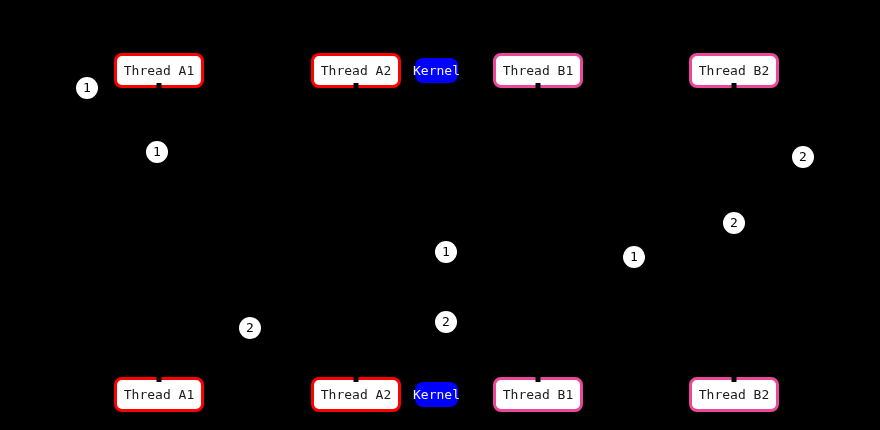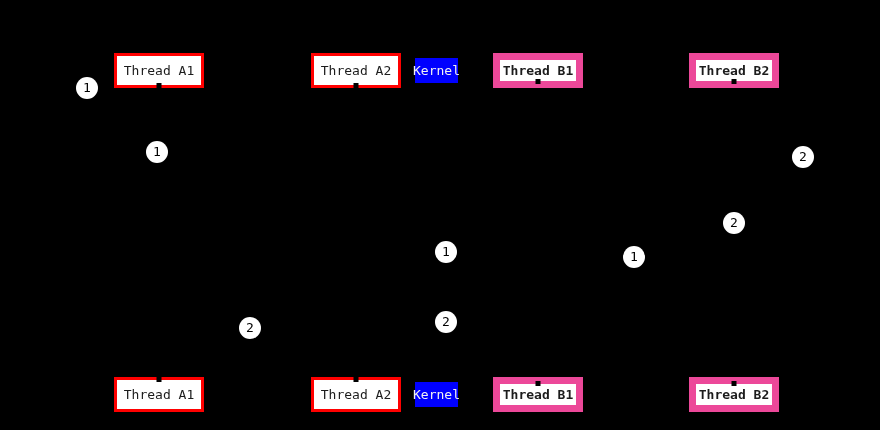--- a/index.html
+++ b/index.html
@@ -17,23 +17,24 @@
   }
   .pbox {
     position: absolute;
     box-sizing: border-box;
     width: 90px;
     height: 35px;
     background: #ffffff;
     display: flex;
     align-items: center;
     justify-content: center;
+    border-radius: 8px;
   }
   .pbox.red  { border: 3px solid #ff0000; }
-  .pbox.blue { border: 7px solid #ec4899; font-weight: bold; }
+  .pbox.blue { border: 3px solid #ec4899; }
   .pbox.kernel {
     width: 43px;
     height: 25px;
     background: #0000ff;
     border: none;
   }
   .plabel {
     font-size: 13px;
     color: #1c1c1c;
     white-space: nowrap;

